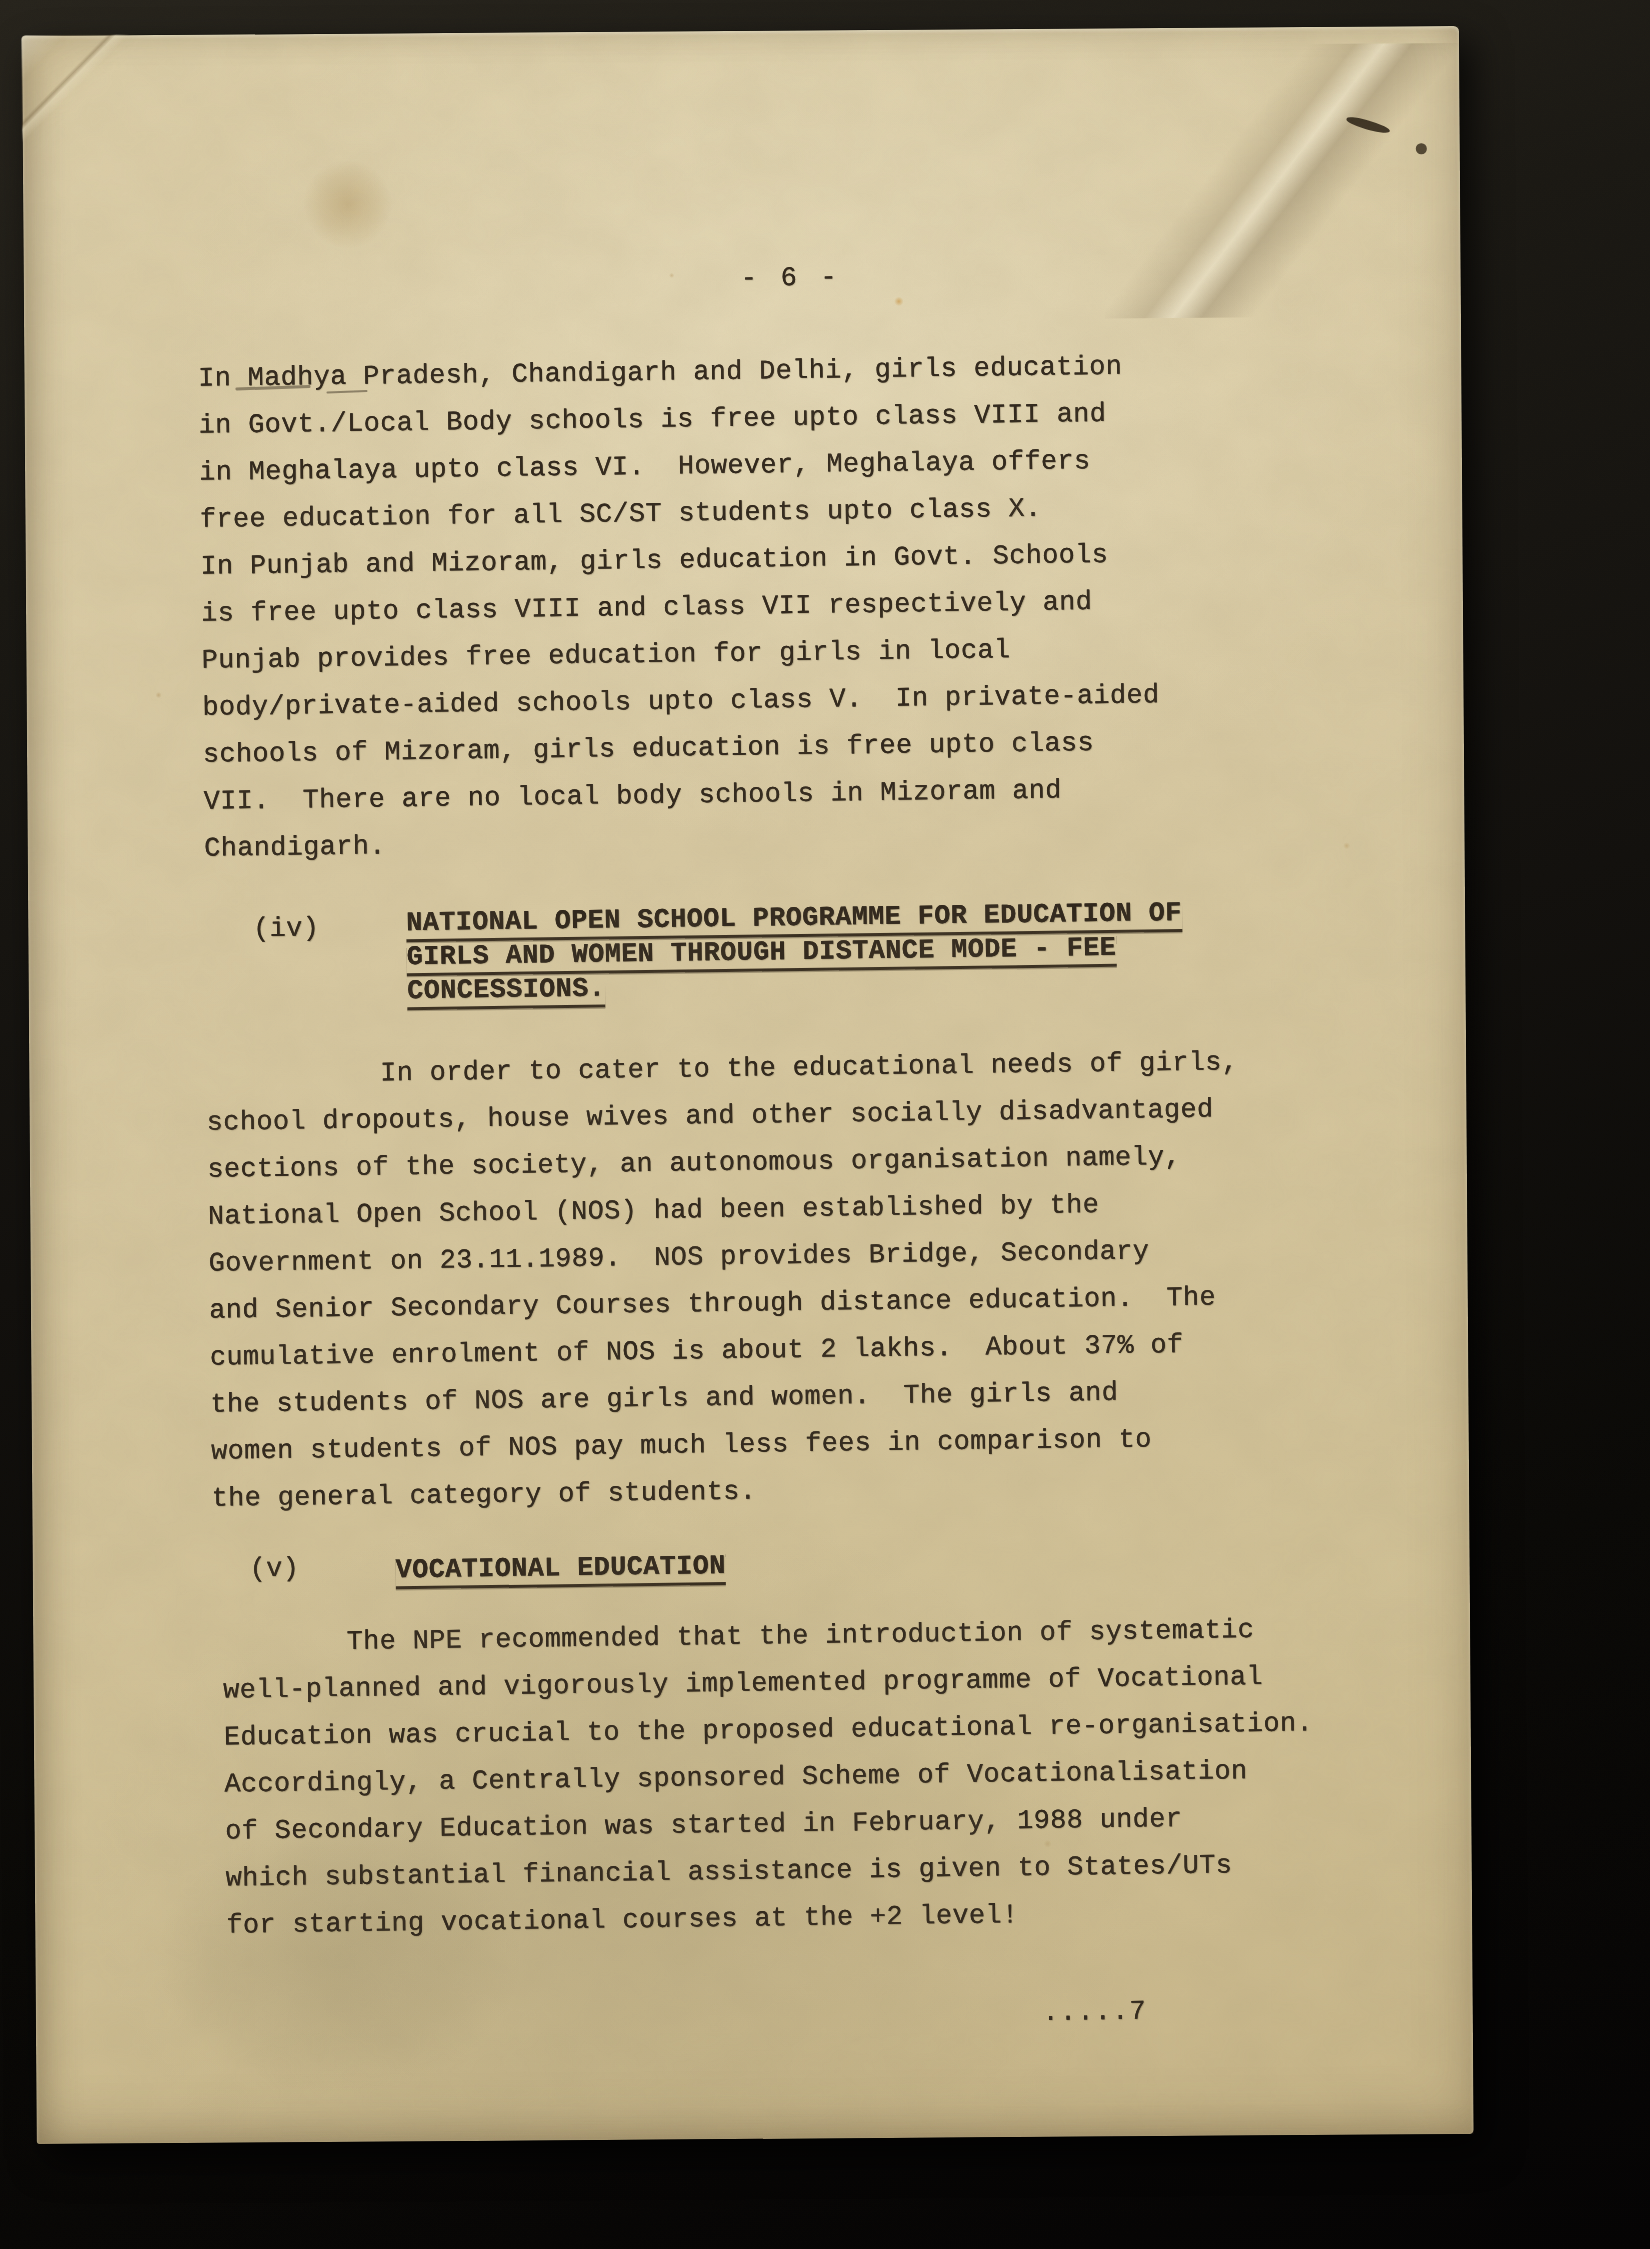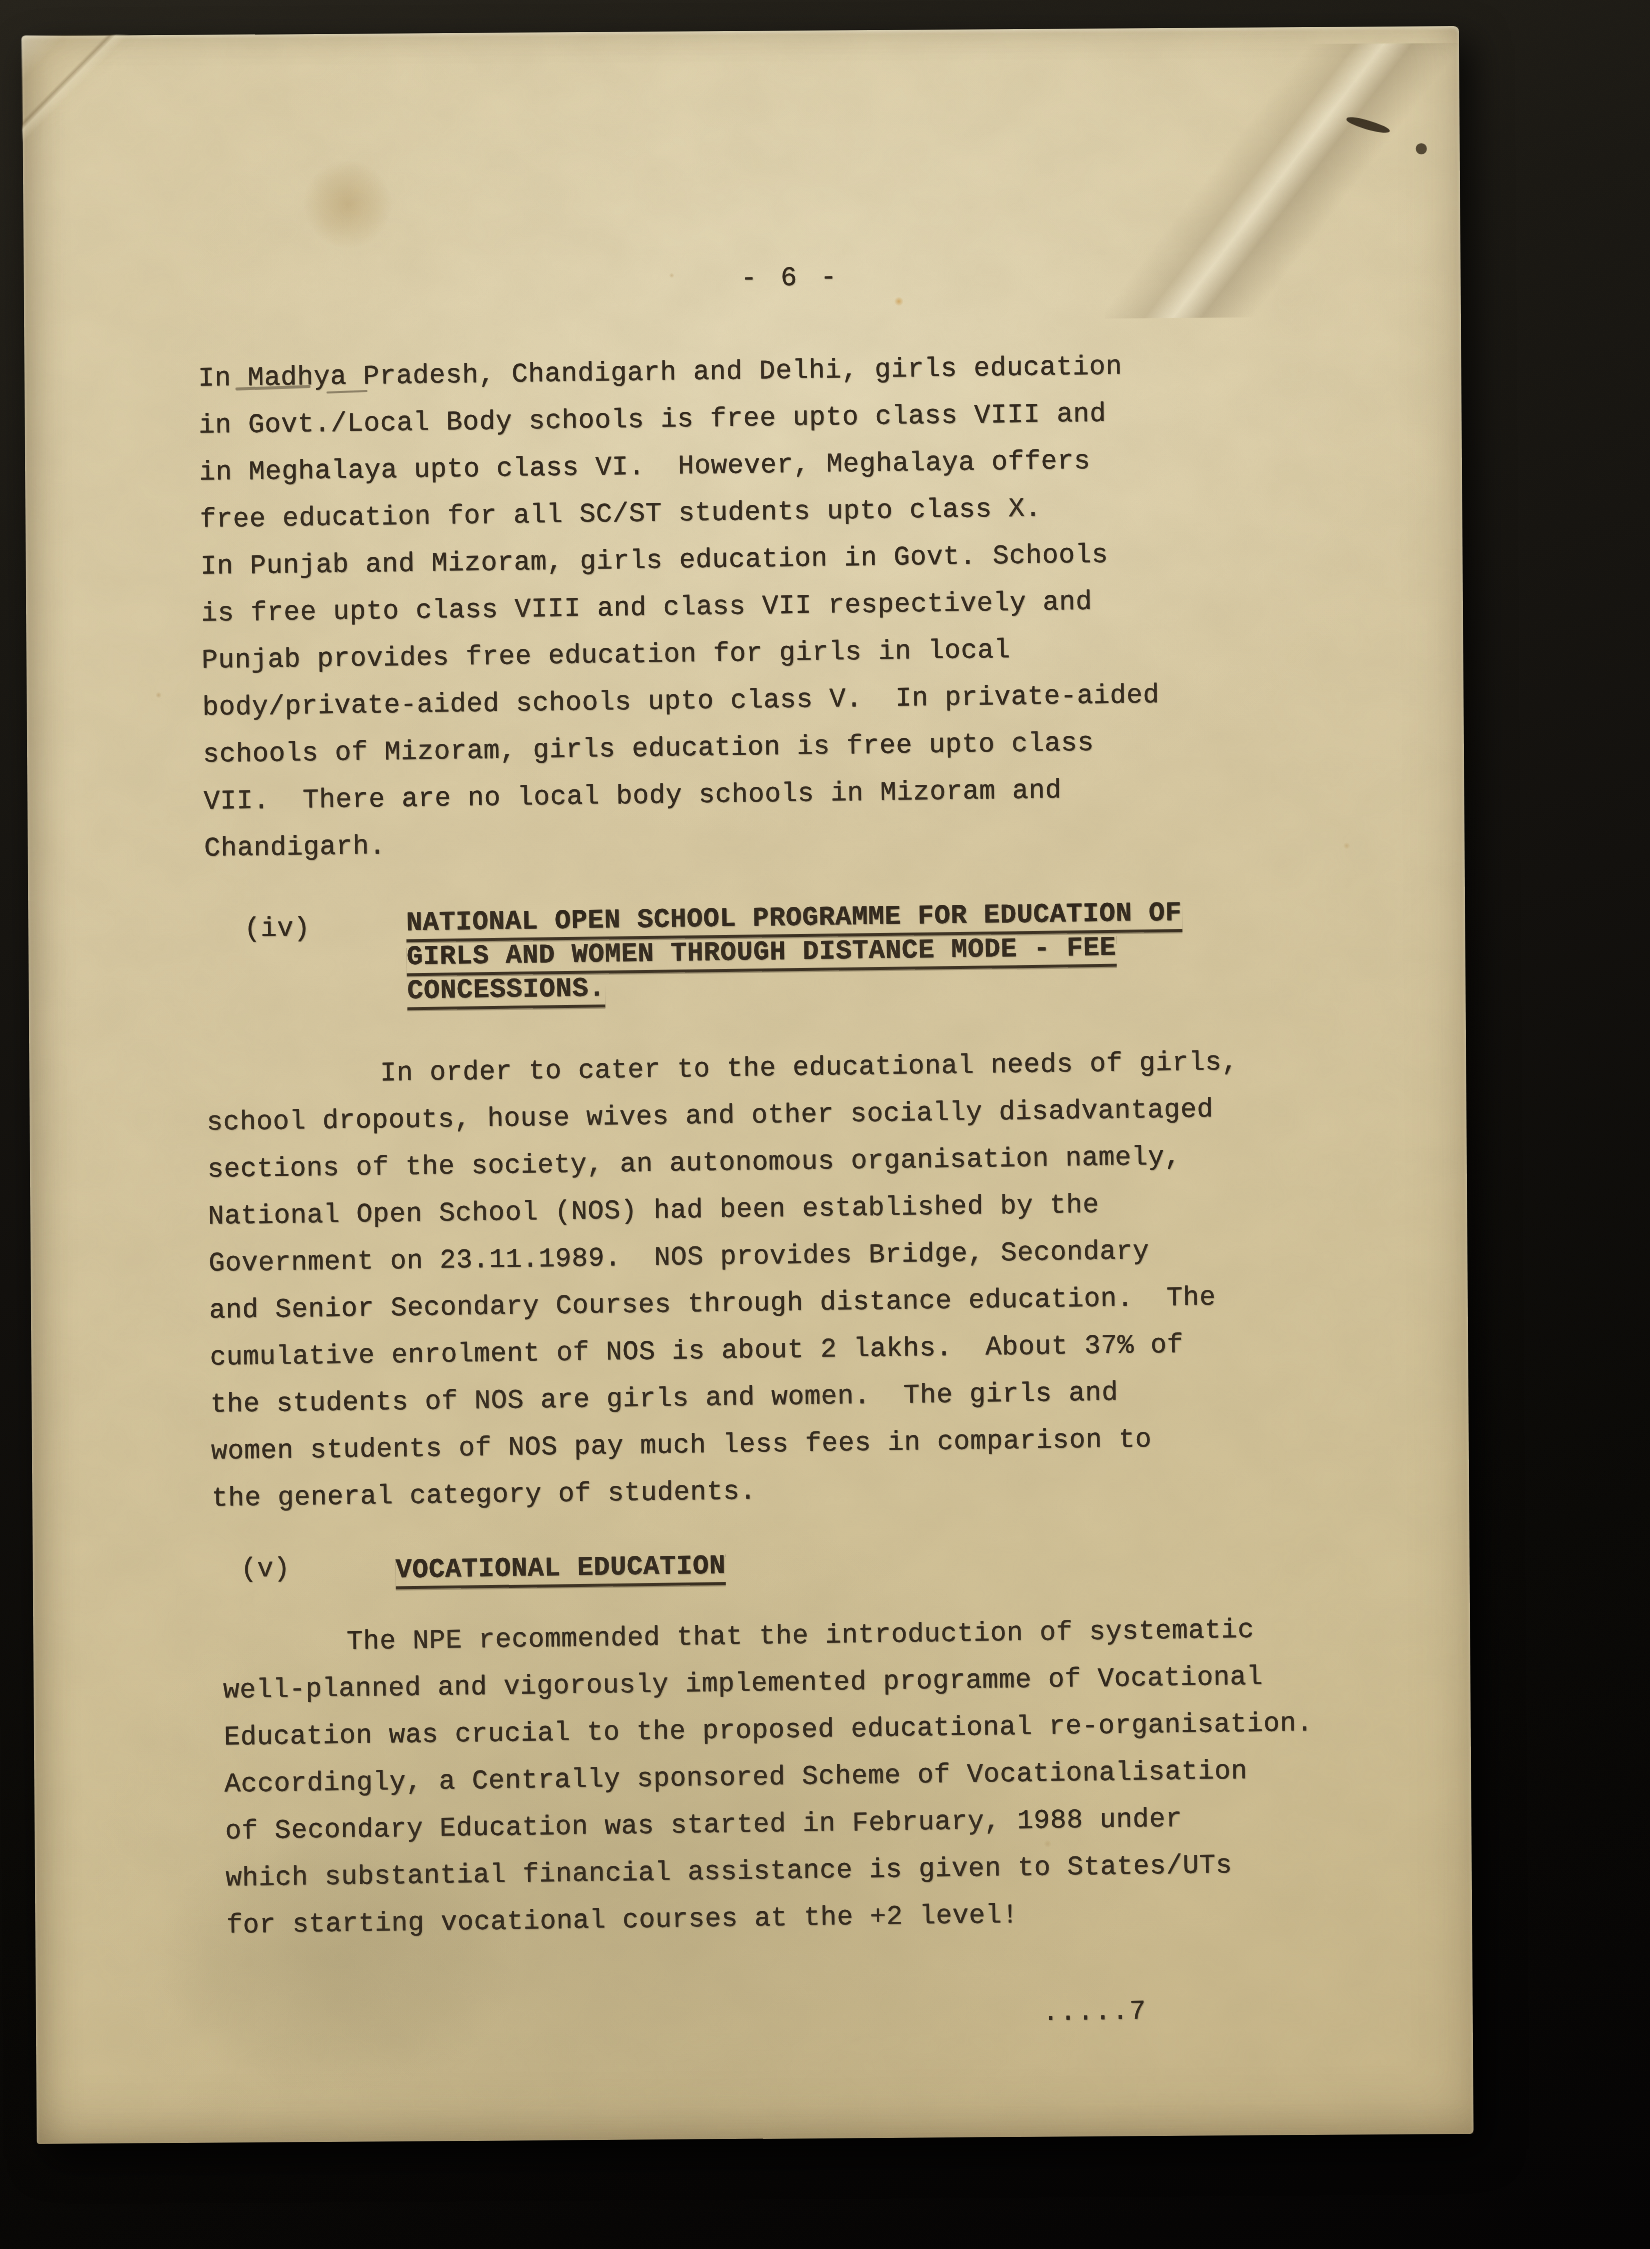--- a/index.html
+++ b/index.html
@@ -48,21 +48,21 @@
     text-shadow: 0 0 0.6px currentColor, 0.6px 0.7px 0.9px rgba(42,32,18,0.30);
   }
   .ln { white-space: pre; height: 47px; line-height: 47px; }
   .para { position: absolute; }
   .para-1 { left: 178px; top: 321px; }
   .para-2 { left: 177px; top: 1018px; }
   .para-3 { left: 186px; top: 1586px; }
   .para-2 .ln.indent { padding-left: 174px; }
   .para-3 .ln.indent { padding-left: 124px; }
   .page-number { position: absolute; left: 722px; top: 228px; height: 47px; line-height: 47px; letter-spacing: 3.7px; }
-  .sec-label { position: absolute; height: 34px; line-height: 34px; }
+  .sec-label { position: absolute; height: 34px; line-height: 34px; margin-left: 9px; }
   .sec-label-iv { left: 217px; top: 878px; }
   .sec-label-v  { left: 205px; top: 1518px; }
   .heading { position: absolute; font-weight: bold; }
   .heading-iv { left: 379px; top: 878px; }
   .heading-v  { left: 360px; top: 1525px; }
   .heading .hline { height: 34px; line-height: 27px; }
   .heading .u {
     display: inline-block;
     padding-bottom: 1.9px;
     border-bottom: 3.7px solid var(--underline);

